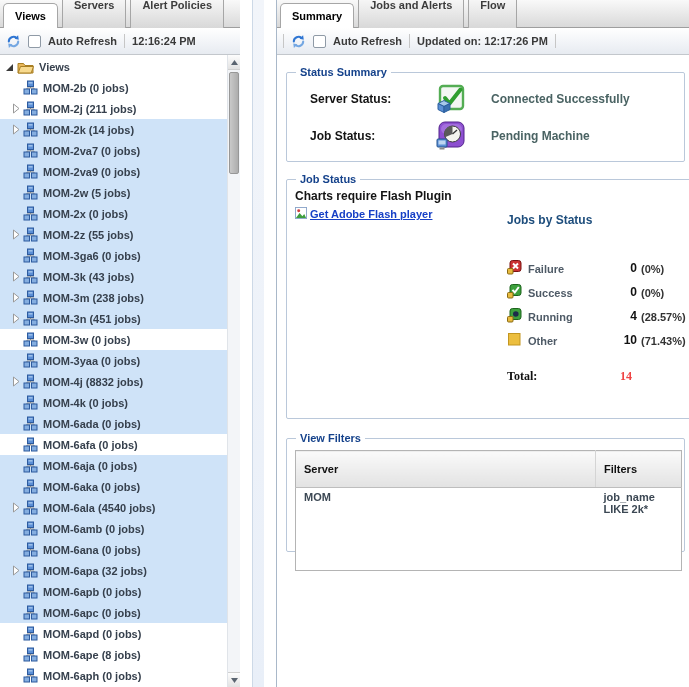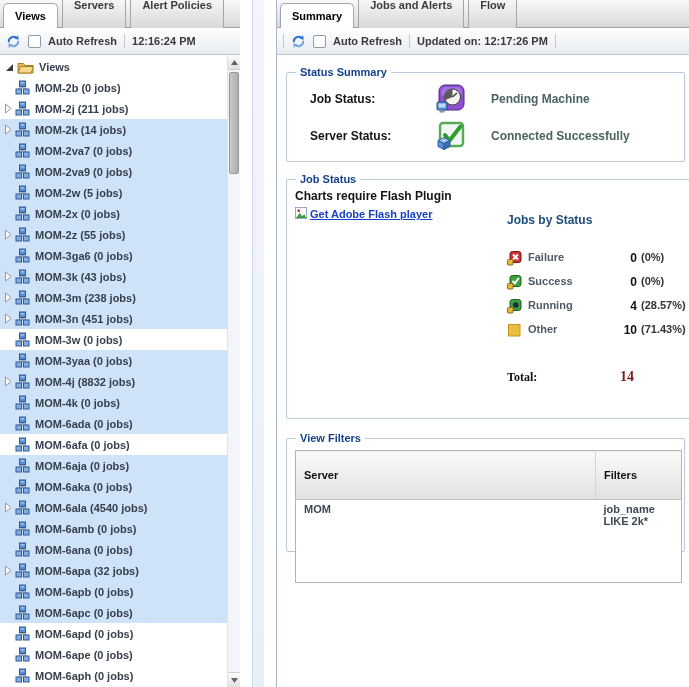--- a/index.html
+++ b/index.html
@@ -25,21 +25,21 @@
     border-bottom:1px solid #c3c7cc; display:flex; align-items:center; padding:0 6px; gap:7px;
     font-size:11px; font-weight:bold; color:#3a3a3a; white-space:nowrap; }
   .sep { width:1px; height:14px; background:#c6c6c6; flex:0 0 1px; }
   .checkbox { width:13px; height:13px; background:#fff; border:1px solid #8f9aa6; border-radius:2px; flex:0 0 13px; cursor:pointer; }
   .tb-icon { display:inline-flex; cursor:pointer; }
 
   
   .tree-wrap { flex:1; position:relative; overflow:hidden; background:#fff; }
   .tree { position:absolute; left:0; top:1px; right:13px; bottom:0; }
   .tree-row { height:21px; display:flex; align-items:center; font-size:11px; font-weight:bold;
-    color:#36404d; white-space:nowrap; cursor:pointer; }
+    color:#36404d; white-space:nowrap; cursor:pointer; padding-left:8px; }
   .tree-row.root { padding-left:2px; }
   .tree-row.selected { background:#cfe3f8; }
   .expander { width:15px; flex:0 0 15px; display:inline-flex; justify-content:center; }
   .node-icon, .folder-icon { display:inline-flex; margin-right:5px; }
   .tree-label { overflow:hidden; }
 
   
   .scrollbar { position:absolute; top:0; right:0; bottom:0; width:13px;
     background:#f3f5f8; border-left:1px solid #e0e4e9; }
   .sb-btn { height:15px; display:flex; align-items:center; justify-content:center;
@@ -60,34 +60,34 @@
   .status-value { font-size:12px; font-weight:bold; color:#4a6363; }
 
   
   .jobstatus-body { display:flex; min-height:222px; }
   .flash-col { flex:0 0 212px; }
   .flash-note { font-size:12px; font-weight:bold; color:#141414; margin-top:2px; }
   .flash-link-row { display:flex; align-items:center; gap:3px; margin-top:2px; }
   .flash-link { font-size:11px; font-weight:bold; color:#1740c6; text-decoration:underline; cursor:pointer; }
   .chart-col { flex:1; padding-top:26px; }
   .chart-title { font-size:12px; font-weight:bold; color:#1d4d7c; margin-bottom:24px; }
-  .legend-row { display:flex; align-items:flex-start; height:24px; }
+  .legend-row { display:flex; align-items:flex-end; height:24px; }
   .legend-icon { flex:0 0 15px; display:inline-flex; margin-right:6px; }
   .legend-label { flex:0 0 92px; font-size:11px; font-weight:bold; color:#4e5a66; }
   .legend-count { font-size:12px; font-weight:bold; color:#111; min-width:17px; text-align:right; }
   .legend-pct { font-size:11px; font-weight:bold; color:#333; margin-left:4px; }
   .total-row { display:flex; align-items:center; margin-top:22px;font-family:Liberation Serif, serif; }
   .total-label { flex:0 0 113px; font-size:12px; font-weight:bold; color:#111; }
-  .total-value { font-size:14px; font-weight:bold; color:#7f1d1d; }
+  .total-value { font-size:12px; font-weight:bold; color:#ef4444; }
 
   
   .vf-table { width:100%; border:1px solid #b4b4b4; background:#fff; margin-top:4px; border-collapse:collapse; }
   .vf-table th { background:linear-gradient(#fafafa,#e2e2e2); border-bottom:1px solid #bdbdbd;
     border-right:1px solid #d4d4d4; font-size:11px; font-weight:bold; color:#111;
-    text-align:left; padding:18px 8px; height:21px; }
+    text-align:left; padding:12px 8px; height:21px; }
   .vf-table th:last-child { border-right:none; }
   .vf-table td { font-size:11px; font-weight:bold; color:#3c4854; padding:3px 8px; height:21px; vertical-align:top; }
   .vf-table .col-server { width:300px; }
   .vf-spacer td { height:52px; }
 </style>
 </head>
 <body>
 
 <div class="app">
 
@@ -521,21 +521,21 @@
             <span class="expander"></span>
             <span class="node-icon">
               <svg width="15" height="15" viewBox="0 0 15 15">
                 <path d="M7.5 6 v2 M4 10 V8 h7 v2" stroke="#8a8a8a" fill="none"></path>
                 <rect x="4.5" y="1" width="6" height="5.5" fill="#5b8fd6" stroke="#2c5a9e"></rect>
                 <rect x="5.5" y="2" width="4" height="1.6" fill="#9cbfe8"></rect>
                 <rect x="1" y="9" width="5.5" height="5" fill="#85aee0" stroke="#2c5a9e"></rect>
                 <rect x="8.5" y="9" width="5.5" height="5" fill="#85aee0" stroke="#2c5a9e"></rect>
               </svg>
             </span>
-            <span class="tree-label">MOM-6ape (0 jobs)</span>
+            <span class="tree-label">MOM-6ape (8 jobs)</span>
           </div>
           <div class="tree-row">
             <span class="expander"></span>
             <span class="node-icon">
               <svg width="15" height="15" viewBox="0 0 15 15">
                 <path d="M7.5 6 v2 M4 10 V8 h7 v2" stroke="#8a8a8a" fill="none"></path>
                 <rect x="4.5" y="1" width="6" height="5.5" fill="#5b8fd6" stroke="#2c5a9e"></rect>
                 <rect x="5.5" y="2" width="4" height="1.6" fill="#9cbfe8"></rect>
                 <rect x="1" y="9" width="5.5" height="5" fill="#85aee0" stroke="#2c5a9e"></rect>
                 <rect x="8.5" y="9" width="5.5" height="5" fill="#85aee0" stroke="#2c5a9e"></rect>
@@ -584,47 +584,47 @@
       <span class="sep"></span>
       <span>Updated on: 12:17:26 PM</span>
       <span class="sep"></span>
     </div>
 
     <div class="content">
 
       <fieldset style="height:96px;">
         <legend>Status Summary</legend>
         <div class="status-row">
+          <span class="status-label">Server Status:</span>
+          <span class="status-icon-cell">
+            <svg width="30" height="30" viewBox="0 0 30 30">
+              <rect x="5" y="2" width="23" height="23" rx="3" fill="#f3f7f3" stroke="#54ad54" stroke-width="2.4"></rect>
+              <path d="M10 14 L14.5 19.5 L25.5 5.5" stroke="#2f9e2f" stroke-width="4" fill="none" stroke-linecap="round" stroke-linejoin="round"></path>
+              <polygon points="3,19.5 9,16.5 15,19.5 9,22.5" fill="#a6c8ea" stroke="#2a5f9e"></polygon>
+              <polygon points="3,19.5 9,22.5 9,28.5 3,25.5" fill="#5b8fd6" stroke="#2a5f9e"></polygon>
+              <polygon points="15,19.5 9,22.5 9,28.5 15,25.5" fill="#3a6fb0" stroke="#2a5f9e"></polygon>
+            </svg>
+          </span>
+          <span class="status-value">Connected Successfully</span>
+        </div>
+        <div class="status-row">
           <span class="status-label">Job Status:</span>
           <span class="status-icon-cell">
             <svg width="30" height="30" viewBox="0 0 30 30">
               <rect x="4" y="1" width="25" height="25" rx="6" fill="#8d4fd0" stroke="#53248c"></rect>
               <rect x="6" y="3" width="21" height="10" rx="5" fill="#a976e0" opacity="0.8"></rect>
               <circle cx="17.5" cy="13" r="8" fill="#f4f4ee" stroke="#3a3a3a"></circle>
               <path d="M17.5 13 L17.5 5 A8 8 0 0 0 10 16.2 Z" fill="#5a5a5a"></path>
               <path d="M17.5 13 L22 9" stroke="#333" stroke-width="1.4"></path>
               <rect x="2" y="18" width="10" height="8" rx="1" fill="#5b8fd6" stroke="#24548e"></rect>
               <rect x="3.5" y="19.5" width="7" height="4" fill="#bdd6f0"></rect>
               <rect x="4.5" y="26.5" width="5" height="2" fill="#8a8a8a"></rect>
             </svg>
           </span>
           <span class="status-value">Pending Machine</span>
-        </div>
-        <div class="status-row">
-          <span class="status-label">Server Status:</span>
-          <span class="status-icon-cell">
-            <svg width="30" height="30" viewBox="0 0 30 30">
-              <rect x="5" y="2" width="23" height="23" rx="3" fill="#f3f7f3" stroke="#54ad54" stroke-width="2.4"></rect>
-              <path d="M10 14 L14.5 19.5 L25.5 5.5" stroke="#2f9e2f" stroke-width="4" fill="none" stroke-linecap="round" stroke-linejoin="round"></path>
-              <polygon points="3,19.5 9,16.5 15,19.5 9,22.5" fill="#a6c8ea" stroke="#2a5f9e"></polygon>
-              <polygon points="3,19.5 9,22.5 9,28.5 3,25.5" fill="#5b8fd6" stroke="#2a5f9e"></polygon>
-              <polygon points="15,19.5 9,22.5 9,28.5 15,25.5" fill="#3a6fb0" stroke="#2a5f9e"></polygon>
-            </svg>
-          </span>
-          <span class="status-value">Connected Successfully</span>
         </div>
       </fieldset>
 
       <fieldset style="height:246px; margin-bottom:13px;">
         <legend>Job Status</legend>
         <div class="jobstatus-body">
           <div class="flash-col">
             <div class="flash-note">Charts require Flash Plugin</div>
             <div class="flash-link-row">
               <span>

